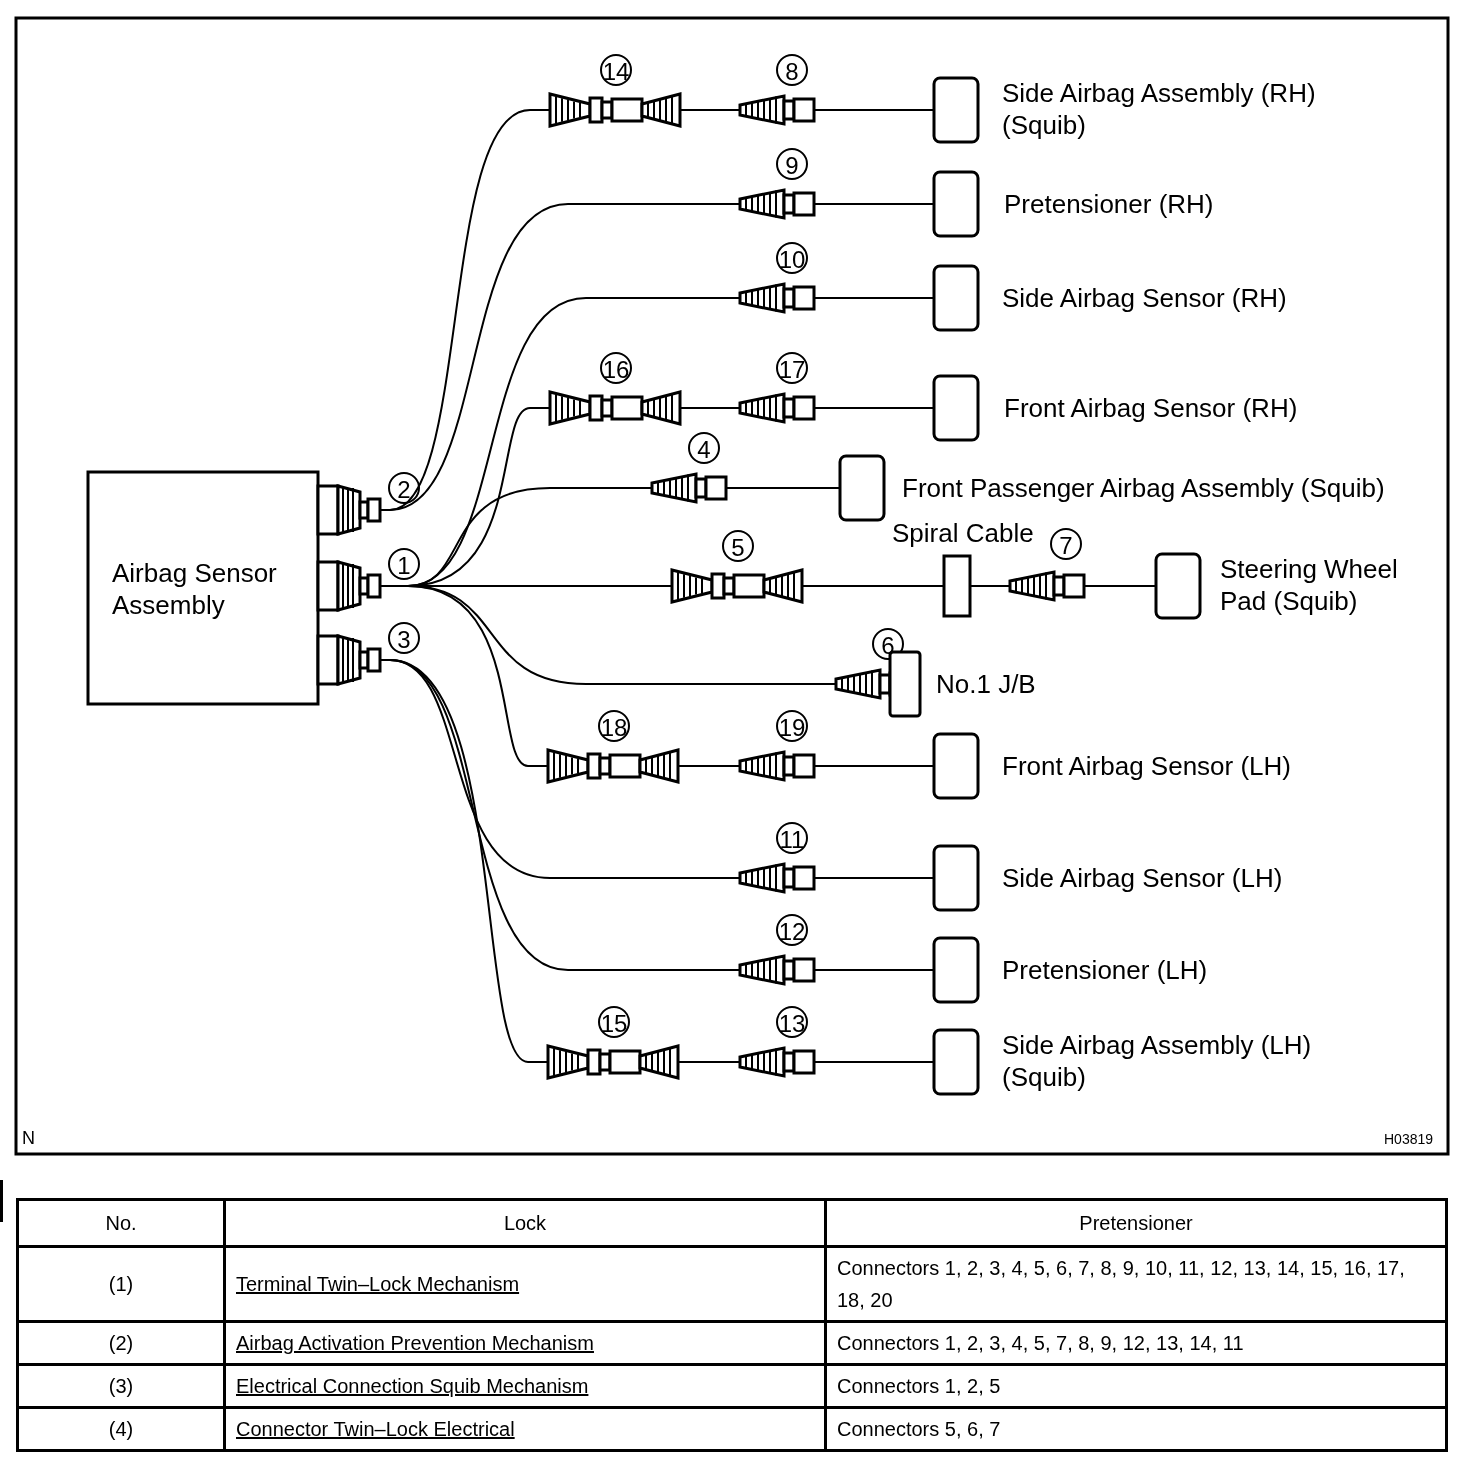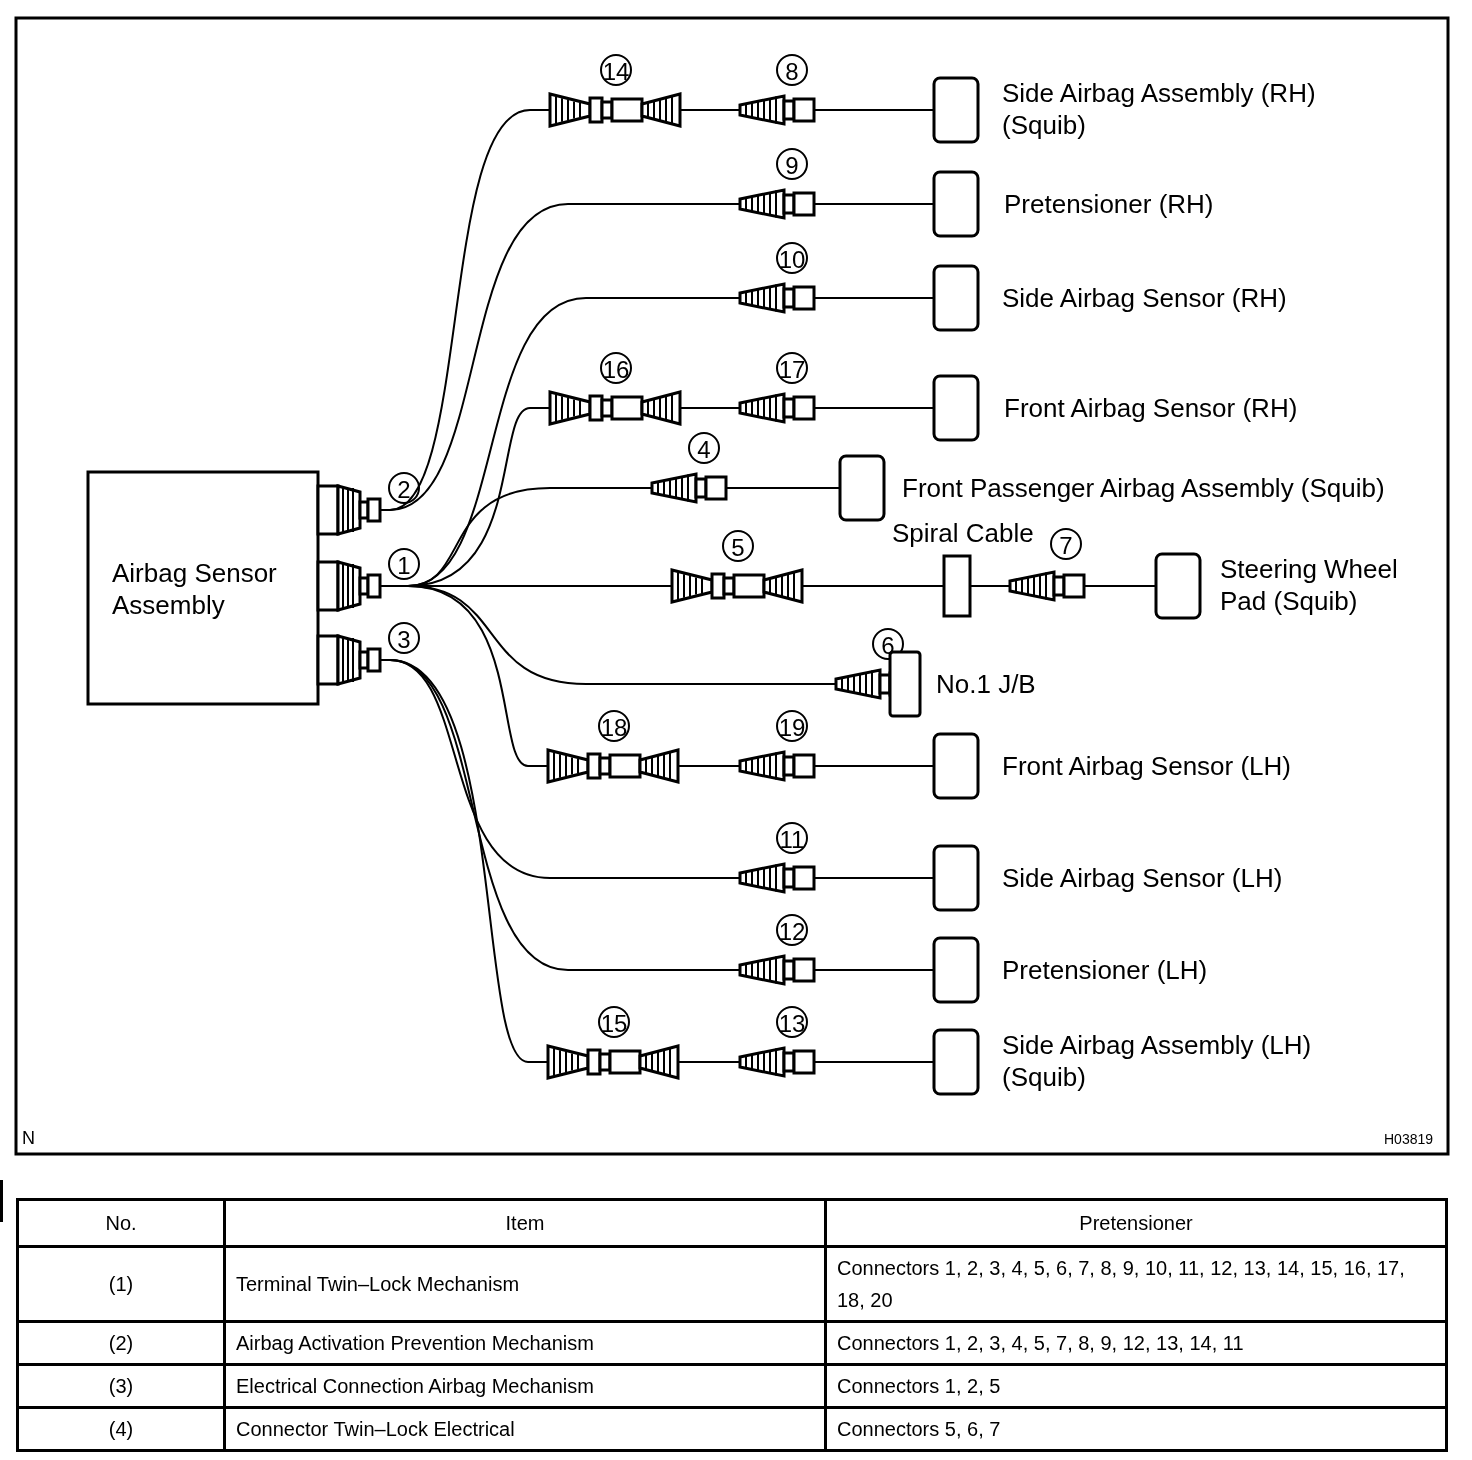--- a/index.html
+++ b/index.html
@@ -8,21 +8,21 @@
   .lbl { font-family:"Liberation Sans", sans-serif; font-size:26px; fill:#000; }
   .num { font-family:"Liberation Sans", sans-serif; font-size:24px; fill:#000; text-anchor:middle; dominant-baseline:central; }
   .small { font-family:"Liberation Sans", sans-serif; font-size:16px; fill:#000; }
   .wire { fill:none; stroke:#000; stroke-width:2; }
   .box { fill:#fff; stroke:#000; stroke-width:3; }
   .sidebar-bar { position:absolute; left:0; top:1180px; width:3px; height:42px; background:#000; }
   table#info { position:absolute; left:16px; top:1198px; width:1432px; border-collapse:collapse; font-size:20px; }
   table#info th, table#info td { border:3px solid #000; padding:4px 10px; vertical-align:middle; line-height:32px; }
   table#info th { font-weight:normal; text-align:center; height:36px; }
   table#info td.no { text-align:center; width:184px; }
-  table#info td.item { width:578px; }
+  table#info td.item { width:578px;text-decoration:underline; }
 </style>
 </head>
 <body>
 
 <svg id="diagram" width="1472" height="1170" viewBox="0 0 1472 1170">
   <rect x="16" y="18" width="1432" height="1136" fill="none" stroke="#000" stroke-width="3"></rect>
 
   <g>
     <rect x="88" y="472" width="230" height="232" class="box"></rect>
     <text class="lbl" x="112" y="582">Airbag Sensor</text>
@@ -424,38 +424,38 @@
   <text class="small" x="22" y="1144" style="font-size:18px">N</text>
   <text class="small" x="1384" y="1144" style="font-size:14px">H03819</text>
 </svg>
 
 <div class="sidebar-bar"></div>
 
 <table id="info">
   <thead>
     <tr>
       <th>No.</th>
-      <th>Item</th>
+      <th>Lock</th>
       <th>Pretensioner</th>
     </tr>
   </thead>
   <tbody>
     <tr style="height:72px">
       <td class="no">(1)</td>
       <td class="item">Terminal Twin–Lock Mechanism</td>
       <td>Connectors 1, 2, 3, 4, 5, 6, 7, 8, 9, 10, 11, 12, 13, 14, 15, 16, 17, 18, 20</td>
     </tr>
     <tr>
       <td class="no">(2)</td>
       <td class="item">Airbag Activation Prevention Mechanism</td>
       <td>Connectors 1, 2, 3, 4, 5, 7, 8, 9, 12, 13, 14, 11</td>
     </tr>
     <tr>
       <td class="no">(3)</td>
-      <td class="item">Electrical Connection Airbag Mechanism</td>
+      <td class="item">Electrical Connection Squib Mechanism</td>
       <td>Connectors 1, 2, 5</td>
     </tr>
     <tr>
       <td class="no">(4)</td>
       <td class="item">Connector Twin–Lock Electrical</td>
       <td>Connectors 5, 6, 7</td>
     </tr>
   </tbody>
 </table>
 

